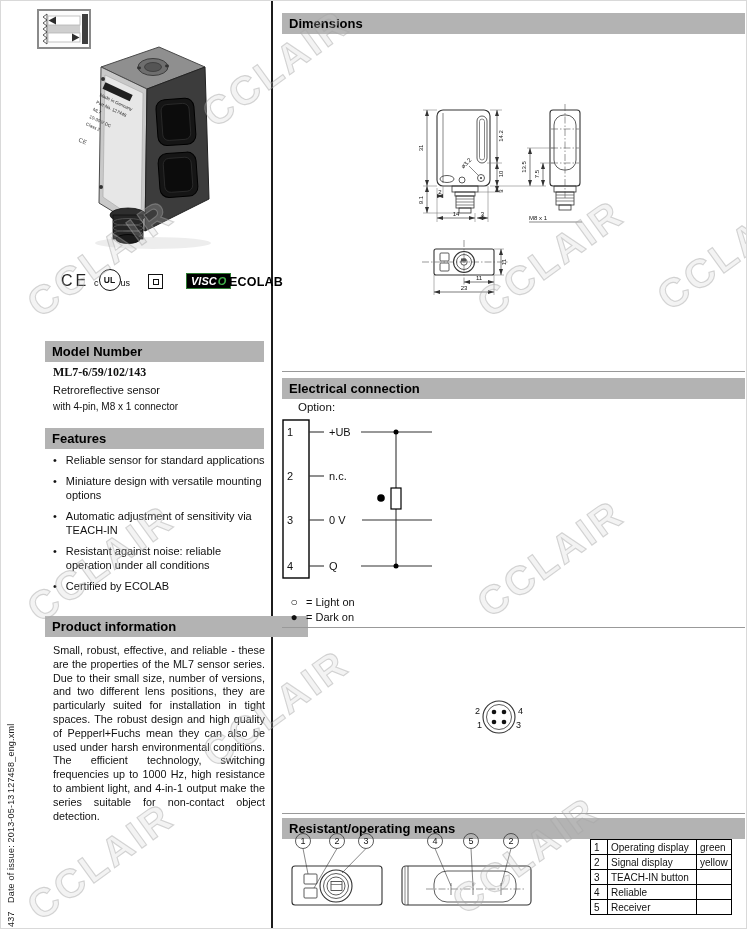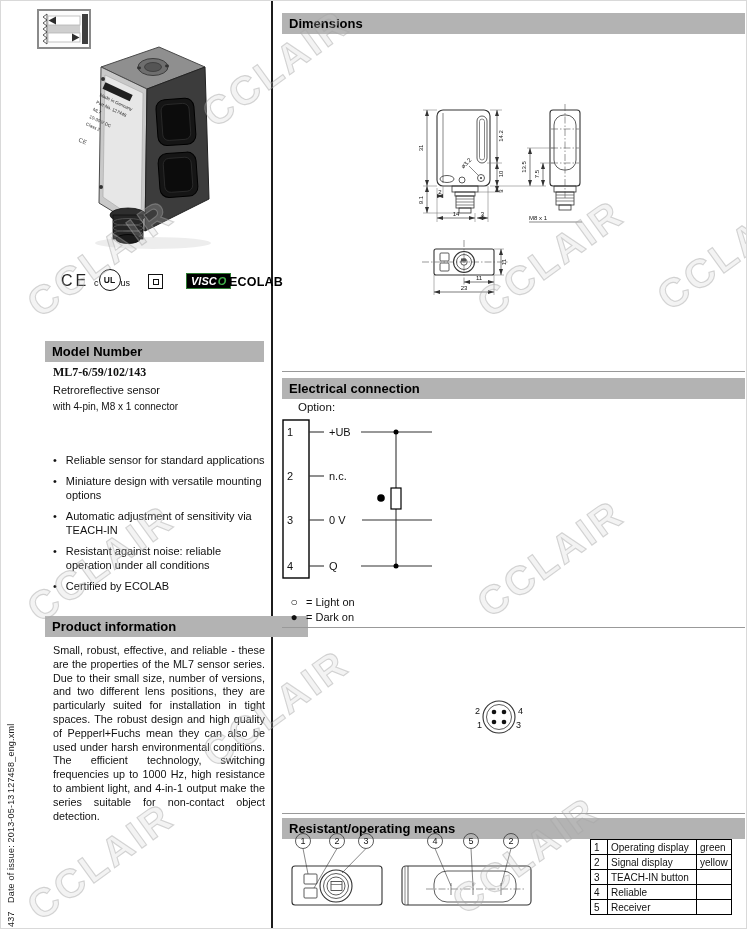--- a/index.html
+++ b/index.html
@@ -151,20 +151,21 @@
     <span>VISC</span>
       <span class="o">O</span>
   </div>
   <div class="abs cert-ecolab" style="left:228px;top:274px;">ECOLAB</div>
 
   <div class="sec-hdr" style="left:44px;top:340px;width:219px;">Model Number</div>
   <div class="abs model-name" style="left:52px;top:364px;">ML7-6/59/102/143</div>
   <div class="abs model-desc" style="left:52px;top:383px;">Retroreflective sensor</div>
   <div class="abs model-conn" style="left:52px;top:400px;">with 4-pin, M8 x 1 connector</div>
 
+  <div class="sec-hdr" style="left:44px;top:427px;width:219px;">Features</div>
   <div class="abs" style="left:52px;top:452px;width:212px;">
     <div class="feat">
         <span class="bullet">•</span>
         <span>Reliable sensor for standard applications</span>
       </div>
     <div class="feat">
         <span class="bullet">•</span>
         <span>Miniature design with versatile mounting options</span>
       </div>
     <div class="feat">

